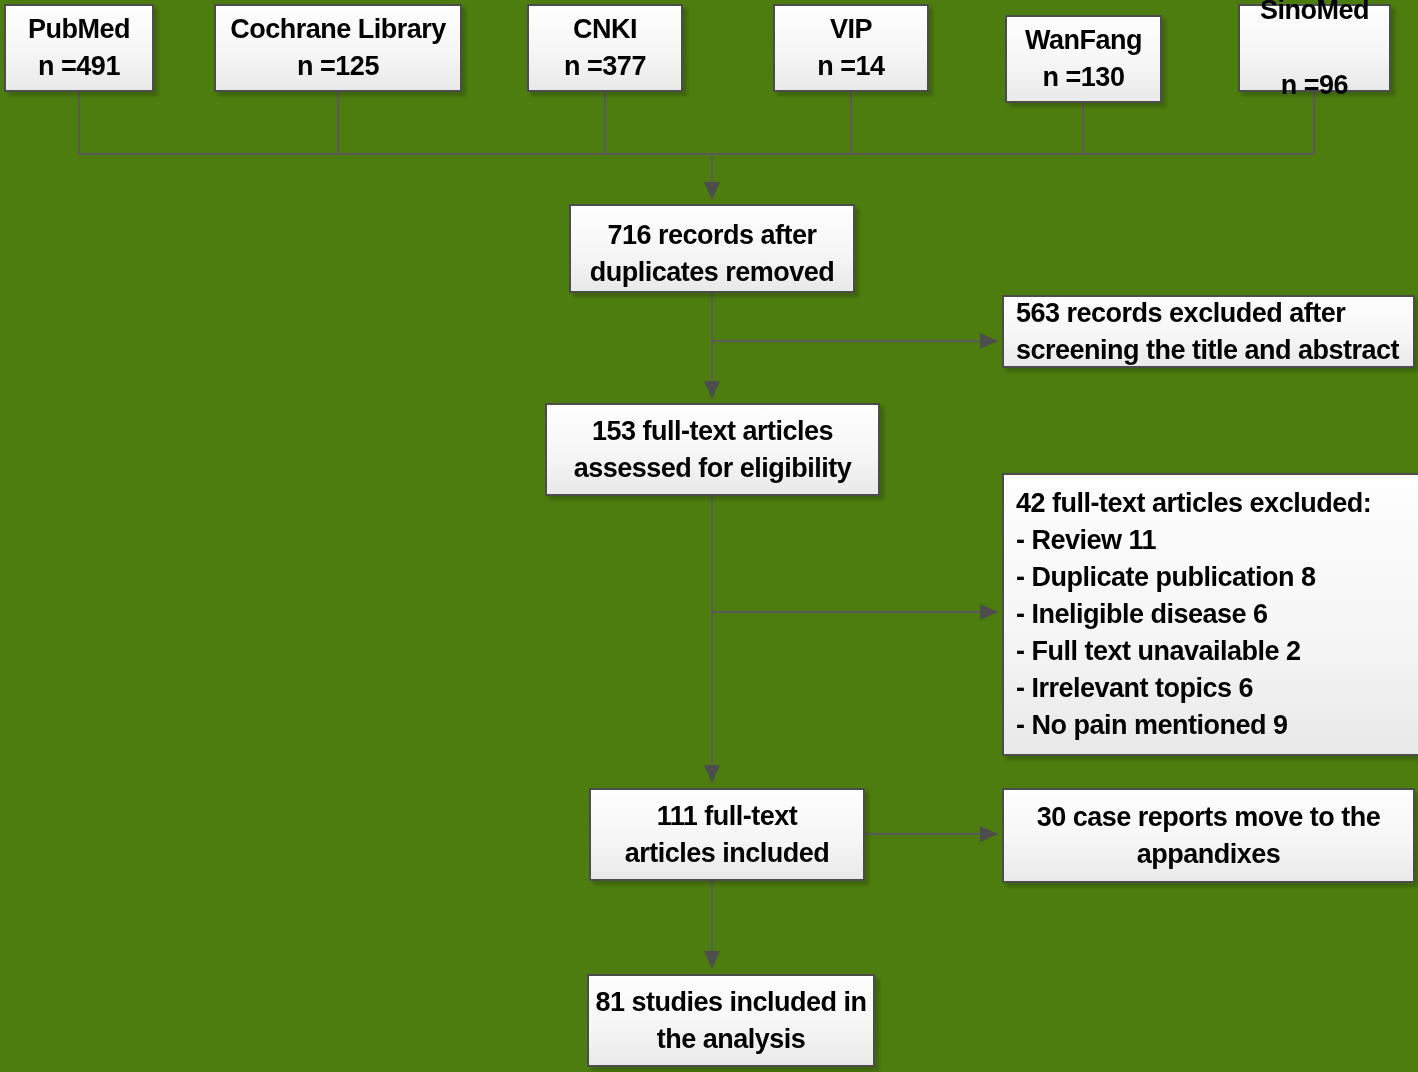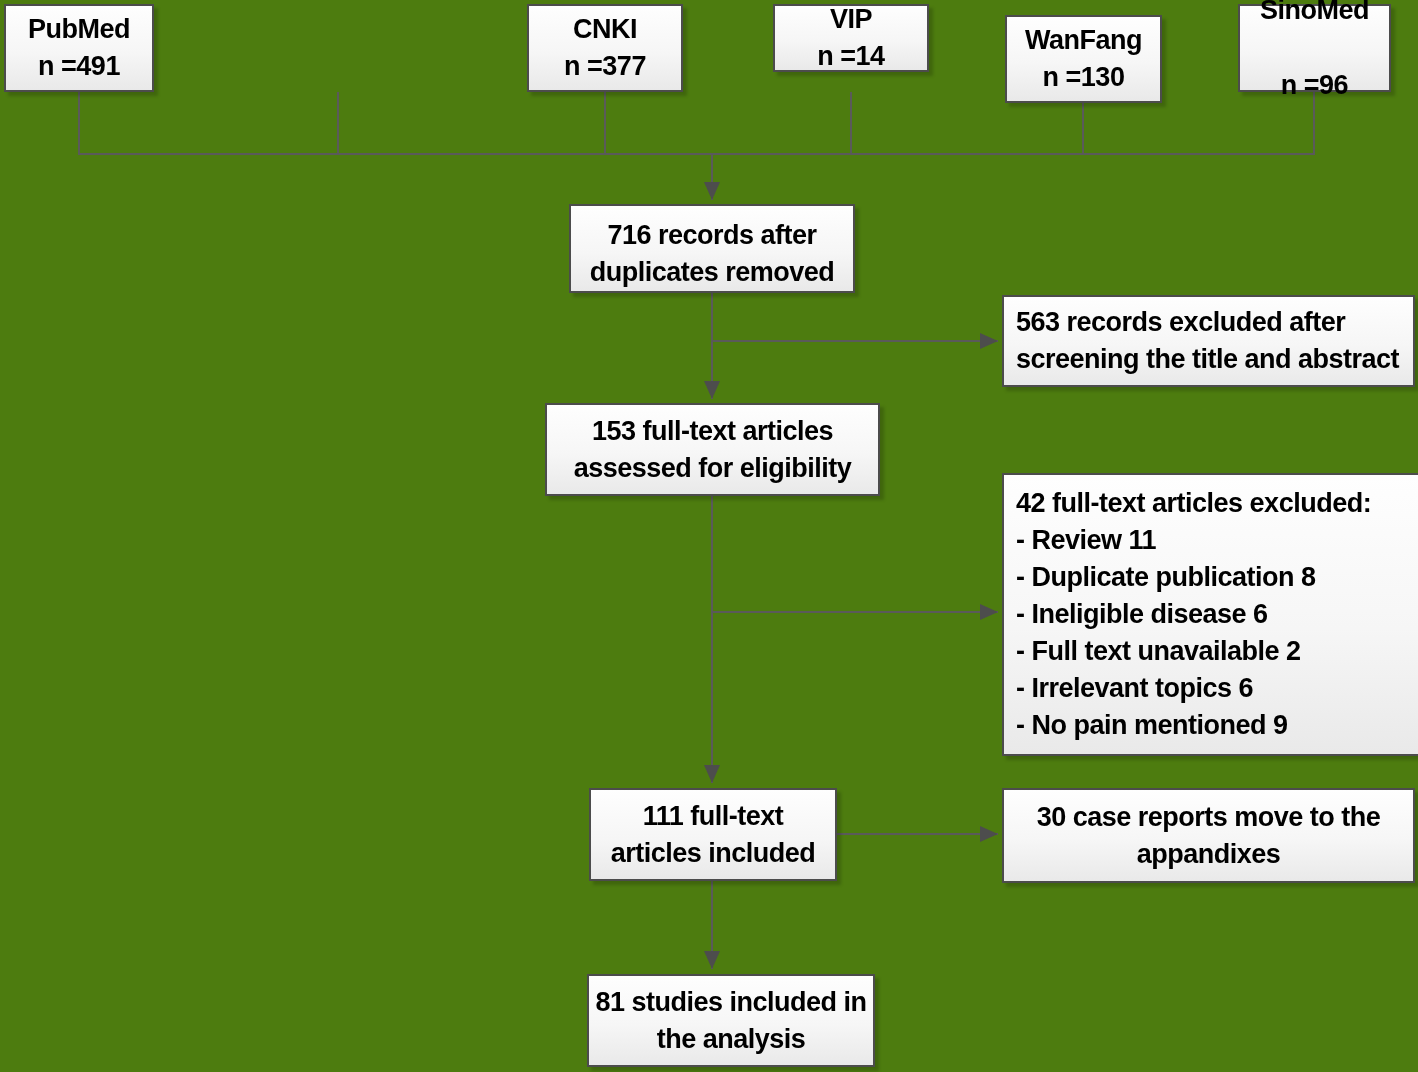--- a/index.html
+++ b/index.html
@@ -71,25 +71,29 @@
       <line x1="712" y1="612" x2="998" y2="612" marker-end="url(#arrow)"></line>
       <line x1="837" y1="834" x2="998" y2="834" marker-end="url(#arrow)"></line>
       <line x1="712" y1="881" x2="712" y2="969" marker-end="url(#arrow)"></line>
     </g>
   </svg>
 
   <div class="box" style="left:4px;   top:4px; width:150px; height:88px;">
     <span class="src-label">PubMed</span>
     <span class="src-count">n =491</span>
   </div>
+  <div class="box" style="left:214px; top:4px; width:248px; height:88px;">
+    <span class="src-label">Cochrane Library</span>
+    <span class="src-count">n =125</span>
+  </div>
   <div class="box" style="left:527px; top:4px; width:156px; height:88px;">
     <span class="src-label">CNKI</span>
     <span class="src-count">n =377</span>
   </div>
-  <div class="box" style="left:773px; top:4px; width:156px; height:68px;">
+  <div class="box" style="left:773px; top:4px; width:156px; height:88px;">
     <span class="src-label">VIP</span>
     <span class="src-count">n =14</span>
   </div>
   <div class="box" style="left:1005px; top:15px; width:157px; height:88px;">
     <span class="src-label">WanFang</span>
     <span class="src-count">n =130</span>
   </div>
   <div class="box" style="left:1238px; top:4px; width:153px; height:88px;gap:38px;">
     <span class="src-label">SinoMed</span>
     <span class="src-count">n =96</span>
@@ -98,31 +102,31 @@
   <div class="box" style="left:569px; top:204px; width:286px; height:89px;justify-content:flex-end;">
     <span class="txt">716 records after
 duplicates removed</span>
   </div>
 
   <div class="box" style="left:545px; top:403px; width:335px; height:93px;">
     <span class="txt">153 full-text articles
 assessed for eligibility</span>
   </div>
 
-  <div class="box" style="left:589px; top:788px; width:248px; height:93px;">
+  <div class="box" style="left:589px; top:788px; width:276px; height:93px;">
     <span class="txt">111 full-text
 articles included</span>
   </div>
 
   <div class="box" style="left:587px; top:974px; width:288px; height:93px;">
     <span class="txt">81 studies included in
 the analysis</span>
   </div>
 
-  <div class="box align-left" style="left:1002px; top:295px; width:413px; height:92px;">
+  <div class="box align-left" style="left:1002px; top:295px; width:413px; height:73px;">
     <span class="txt">563 records excluded after
 screening the title and abstract</span>
   </div>
 
   <div class="box align-left" style="left:1002px; top:473px; width:488px; height:283px;">
     <span class="txt">42 full-text articles excluded:
 - Review 11
 - Duplicate publication 8
 - Ineligible disease 6
 - Full text unavailable 2

